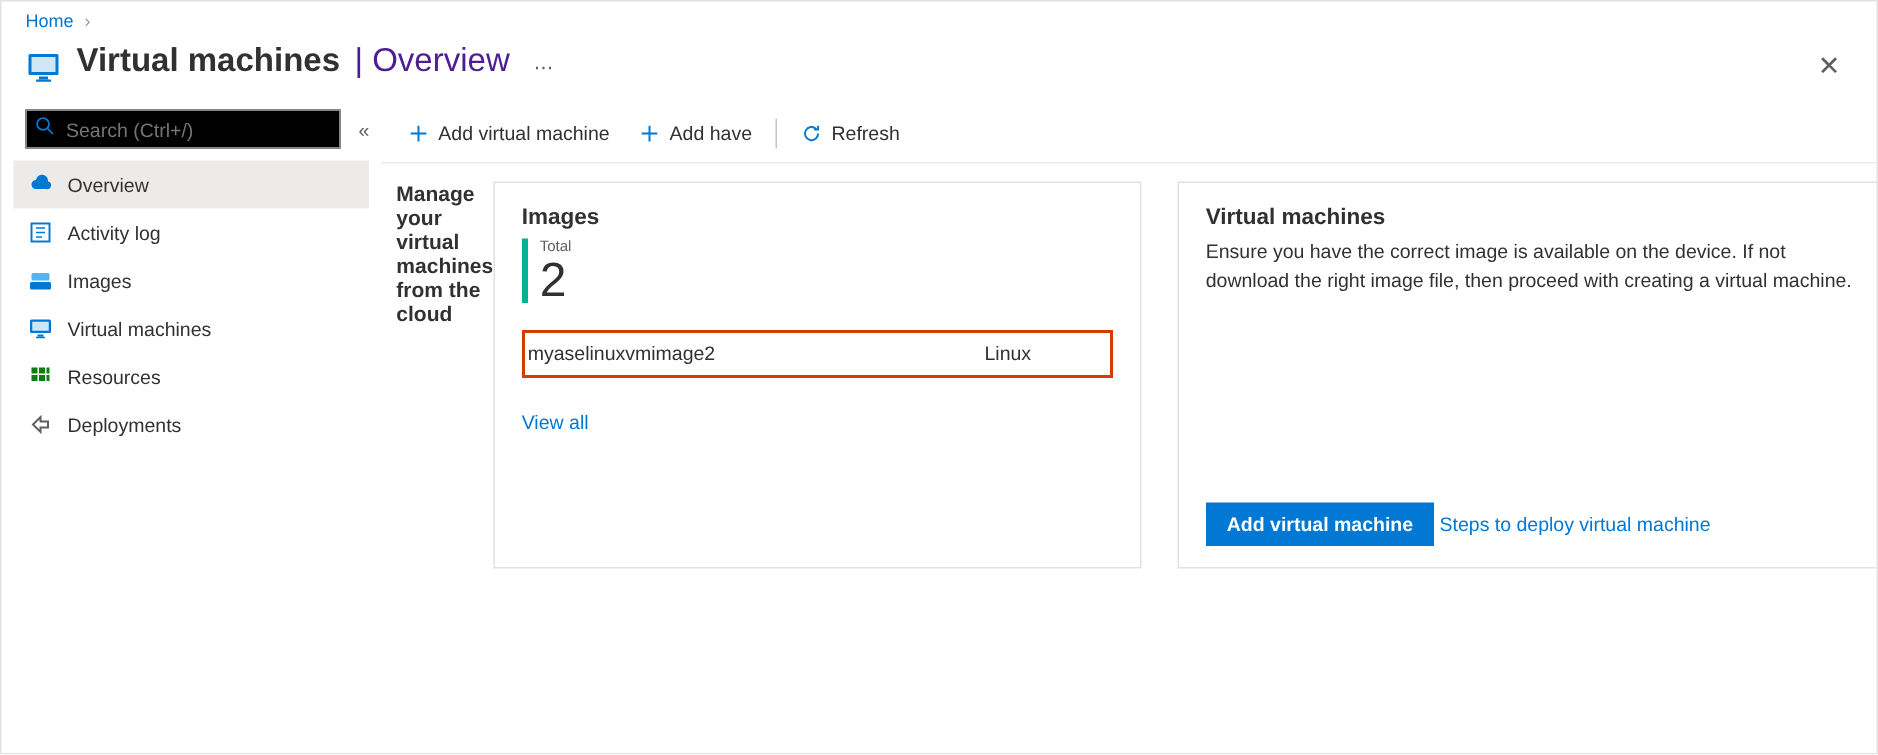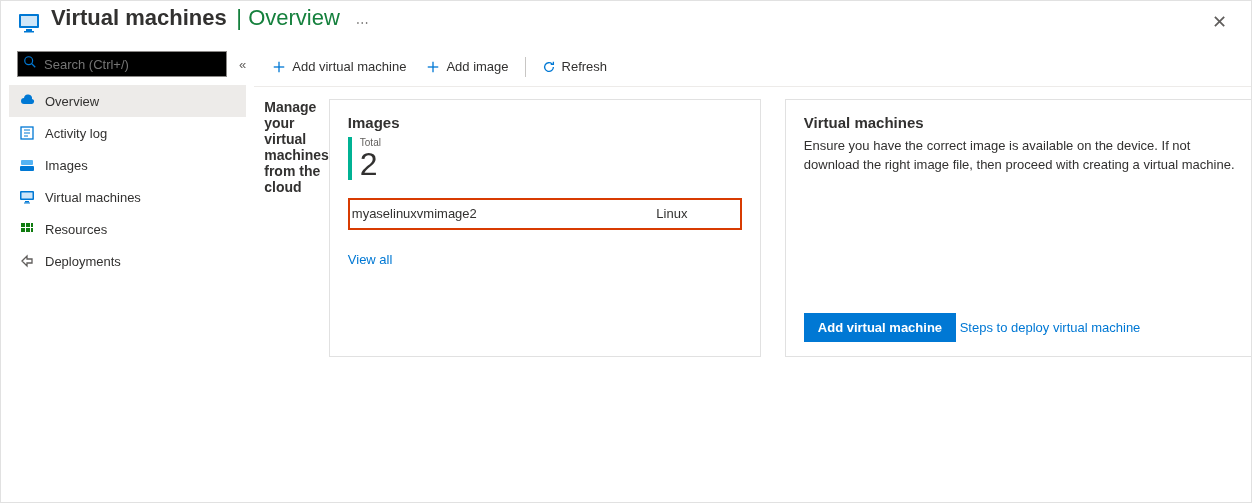--- a/index.html
+++ b/index.html
@@ -10,21 +10,21 @@
   .breadcrumb { padding: 6px 16px 2px; font-size: 12px; }
   .breadcrumb a { color: #0078d4; text-decoration: none; }
   .breadcrumb .sep { color: #999; margin: 0 4px; }
 
   
   .header { display: flex; align-items: flex-start; padding: 4px 16px 8px; }
   .header .svc-icon { width: 24px; height: 24px; margin-top: 6px; margin-right: 10px; }
   .header .svc-icon svg { width: 24px; height: 24px; }
   .header .titles { flex: 0 0 auto; }
   .header h1 { font-size: 22px; font-weight: 600; display: inline-block; }
-  .header .subtitle { font-size: 22px; font-weight: 400; color: #15803d; margin-left: 6px; }
+  .header .subtitle { font-size: 22px; font-weight: 400; color: #4c1d95; margin-left: 6px; }
   .header .preview { font-size: 10px; color: #605e5c; letter-spacing: 0.5px; margin-top: 0px; }
   .header .dots { margin-left: 16px; margin-top: 10px; color: #605e5c; cursor: pointer; }
   .header .spacer { flex: 1; }
   .header .close { font-size: 18px; color: #605e5c; cursor: pointer; padding: 6px 8px; }
 
   
   .body { display: flex; flex: 1; overflow: hidden; }
 
   
   .sidebar { width: 254px; display: flex; flex-direction: column; border-right: 0; padding: 0 8px; }
@@ -80,20 +80,24 @@
     background: #0078d4; color: #fff; border: none; padding: 7px 14px;
     font-size: 13px; cursor: pointer; display: inline-block; min-width: 150px; font-weight: 600;
   }
   .steps-link { margin-top: 25px; }
 </style>
 </head>
 <body>
 
 <div class="root">
 
+  <div class="breadcrumb">
+    <a href="#">Home</a>
+    <span class="sep">›</span>
+  </div>
 
   <div class="header">
     <span class="svc-icon">
       <svg viewBox="0 0 24 24">
           <rect x="2" y="3" width="20" height="14" rx="1" fill="#0078d4"></rect>
           <rect x="4" y="5" width="16" height="10" fill="#cfe6f8"></rect>
           <rect x="9" y="18" width="6" height="2" fill="#0078d4"></rect>
           <rect x="7" y="20" width="10" height="1.5" fill="#0078d4"></rect>
         </svg>
     </span>
@@ -197,21 +201,21 @@
             </span>
           <span>Add virtual machine</span>
         </div>
         <div class="tbtn">
           <span class="ic">
               <svg width="14" height="14" viewBox="0 0 16 16">
                 <line x1="8" y1="2" x2="8" y2="14" stroke="#0078d4" stroke-width="1.5"></line>
                 <line x1="2" y1="8" x2="14" y2="8" stroke="#0078d4" stroke-width="1.5"></line>
               </svg>
             </span>
-          <span>Add image</span>
+          <span>Add have</span>
         </div>
         <div class="sep"></div>
         <div class="tbtn">
           <span class="ic">
               <svg width="14" height="14" viewBox="0 0 16 16">
                 <path d="M13 8a5 5 0 11-1.5-3.5M13 2v3h-3" fill="none" stroke="#0078d4" stroke-width="1.5"></path>
               </svg>
             </span>
           <span>Refresh</span>
         </div>

